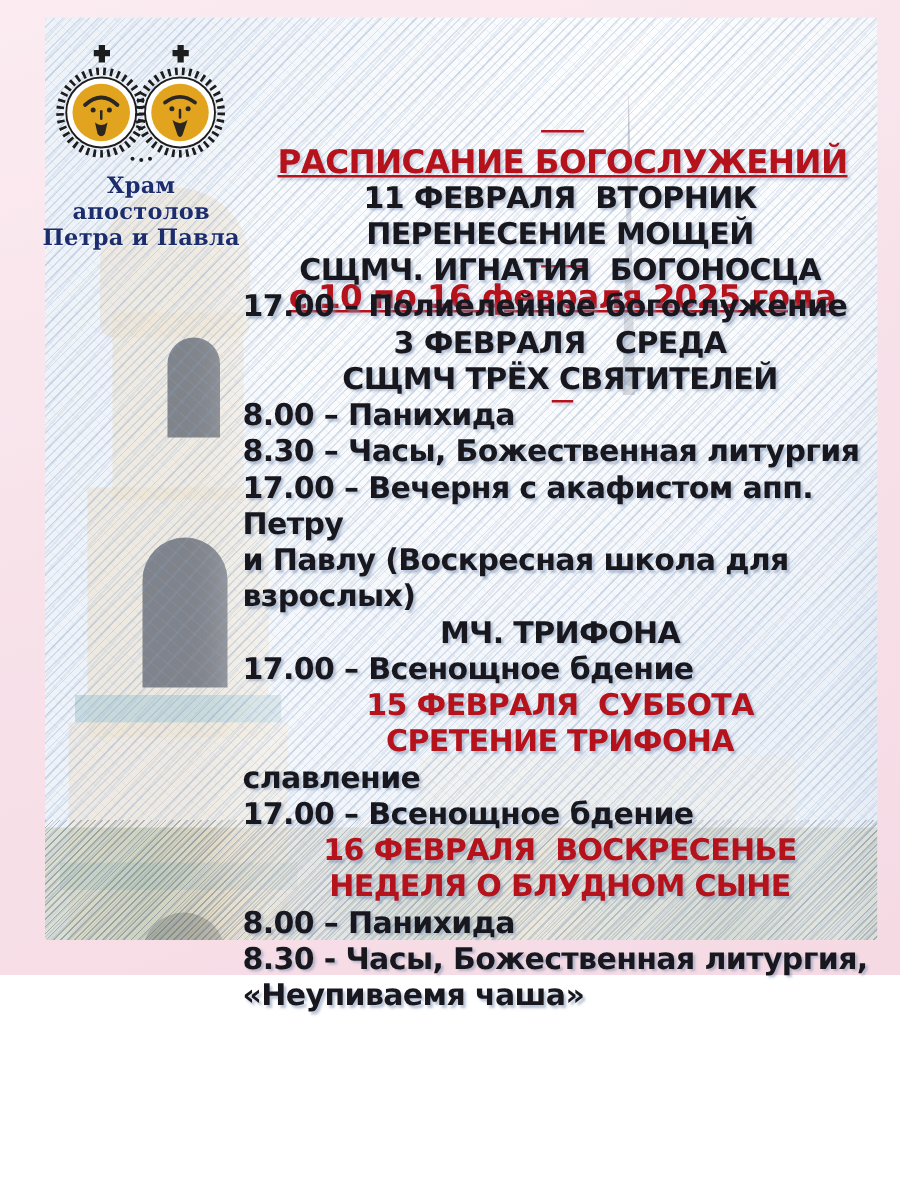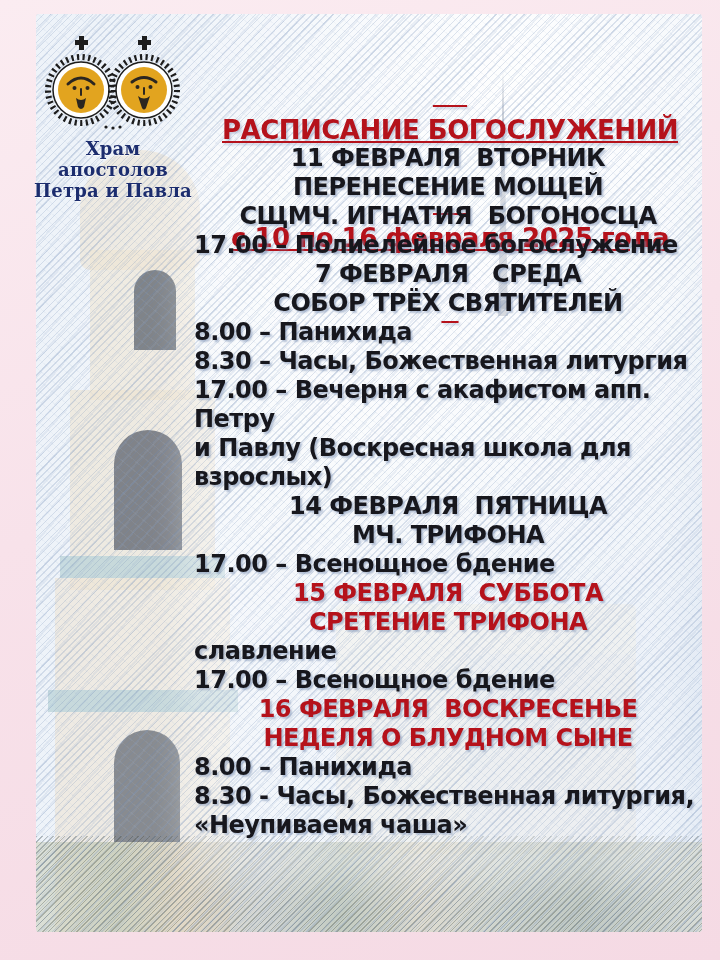--- a/index.html
+++ b/index.html
@@ -1,21 +1,21 @@
 <!DOCTYPE html>
 <html><head>
 <meta charset="utf-8">
 <style>
   html,body{margin:0;padding:0;}
   body{
     width:720px;height:960px;overflow:hidden;
     font-family:"DejaVu Sans","Liberation Sans",sans-serif;
   }
   .poster{
-    position:relative;width:720px;height:960px;
+    position:relative;width:720px;height:780px;
     background:linear-gradient(160deg,#fbecf1 0%,#f8e2ea 45%,#f5dae4 100%);
   }
   
   .sketch{
     position:absolute;left:36px;top:14px;right:18px;bottom:28px;
     background-color:#eef3f9;
     background-image:
       radial-gradient(ellipse at 72% 10%, rgba(255,255,255,.95), rgba(255,255,255,0) 55%),
       radial-gradient(ellipse at 45% 40%, rgba(255,255,255,.55), rgba(255,255,255,0) 60%),
       radial-gradient(ellipse at 85% 70%, rgba(214,225,240,.6), rgba(255,255,255,0) 60%);
@@ -143,28 +143,27 @@
   <div class="title">
     <div>РАСПИСАНИЕ БОГОСЛУЖЕНИЙ</div>
     <div>с 10 по 16 февраля 2025 года</div>
   </div>
 
   <div class="schedule">
       <div class="sline c">11 ФЕВРАЛЯ  ВТОРНИК</div>
       <div class="sline c">ПЕРЕНЕСЕНИЕ МОЩЕЙ</div>
       <div class="sline c">СЩМЧ. ИГНАТИЯ  БОГОНОСЦА</div>
       <div class="sline l">17.00 – Полиелейное богослужение</div>
-      <div class="sline c">7 ФЕВРАЛЯ   СРЕДА</div>
-      <div class="sline c">СОБОР ТРЁХ СВЯТИТЕЛЕЙ</div>
+      <div class="sline c">3 ФЕВРАЛЯ   СРЕДА</div>
+      <div class="sline c">СЩМЧ ТРЁХ СВЯТИТЕЛЕЙ</div>
       <div class="sline l">8.00 – Панихида</div>
       <div class="sline l">8.30 – Часы, Божественная литургия</div>
       <div class="sline l">17.00 – Вечерня с акафистом апп. Петру</div>
       <div class="sline l">и Павлу (Воскресная школа для</div>
       <div class="sline l">взрослых)</div>
-      <div class="sline c">14 ФЕВРАЛЯ  ПЯТНИЦА</div>
       <div class="sline c">МЧ. ТРИФОНА</div>
       <div class="sline l">17.00 – Всенощное бдение</div>
       <div class="sline c red">15 ФЕВРАЛЯ  СУББОТА</div>
       <div class="sline c red">СРЕТЕНИЕ ТРИФОНА</div>
       <div class="sline l">славление</div>
       <div class="sline l">17.00 – Всенощное бдение</div>
       <div class="sline c red">16 ФЕВРАЛЯ  ВОСКРЕСЕНЬЕ</div>
       <div class="sline c red">НЕДЕЛЯ О БЛУДНОМ СЫНЕ</div>
       <div class="sline l">8.00 – Панихида</div>
       <div class="sline l">8.30 - Часы, Божественная литургия,</div>

